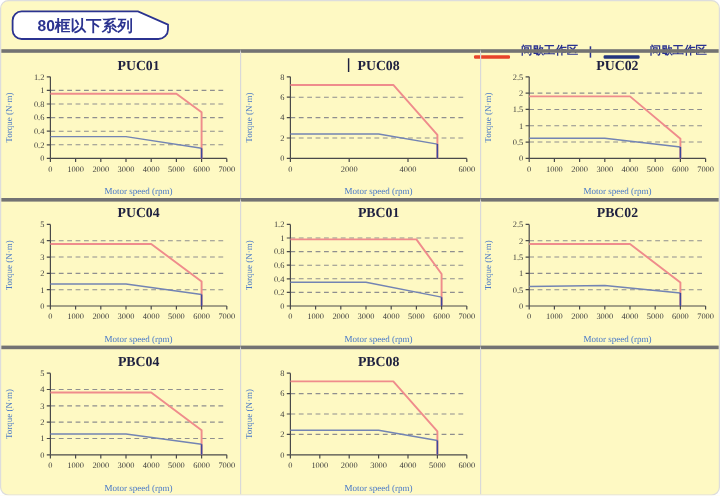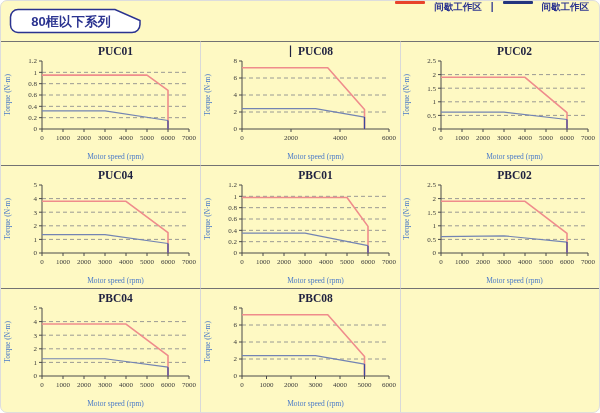--- a/index.html
+++ b/index.html
@@ -6,32 +6,32 @@
   .page{
     position:relative;width:598px;height:411px;margin:0;
     border:1px solid #ddd;border-radius:7px;background:#fef9c3;
     font-family:"Liberation Sans",sans-serif;overflow:hidden;
   }
   
   .header{position:absolute;top:0;left:0;right:0;height:40px;}
   .badge{position:absolute;left:8px;top:7px;width:133px;height:26px;}
   .badge text{font:bold 13px "Liberation Sans",sans-serif;}
   .legend{
-    position:absolute;right:10px;top:0;height:40px;
-    display:flex;align-items:flex-start;gap:9px;
+    position:absolute;right:10px;top:8px;height:40px;
+    display:flex;align-items:flex-end;gap:9px;
   }
   .legend .swatch{display:inline-block;width:30px;height:3px;border-radius:1px;}
   .legend .lbl{font:bold 9.5px "Liberation Sans",sans-serif;color:#2b3390;}
   .legend .sep{font:bold 10px "Liberation Sans",sans-serif;color:#2b3390;}
   
   .grid{
     position:absolute;top:40px;left:0;right:0;bottom:0;
     display:grid;grid-template-columns:1fr 1fr 1fr;grid-template-rows:1fr 1fr 1fr;
   }
-  .cell{border-top:1px solid #737373;display:flex;align-items:flex-start;justify-content:center;overflow:hidden;}
+  .cell{border-top:3px solid #737373;display:flex;align-items:flex-end;justify-content:center;overflow:hidden;}
   .cell:not(:nth-child(3n+1)){border-left:1px solid #d9d9d9;}
   .cell svg{display:block;}
   
   .ct{font:bold 11.5px "Liberation Serif",serif;fill:#1f2140;}
   .tl{font:7px "Liberation Serif",serif;fill:#3b3b3b;}
   .al{font:7.5px "Liberation Serif",serif;fill:#4a7ac8;}
 </style>
 </head>
 <body>
 

